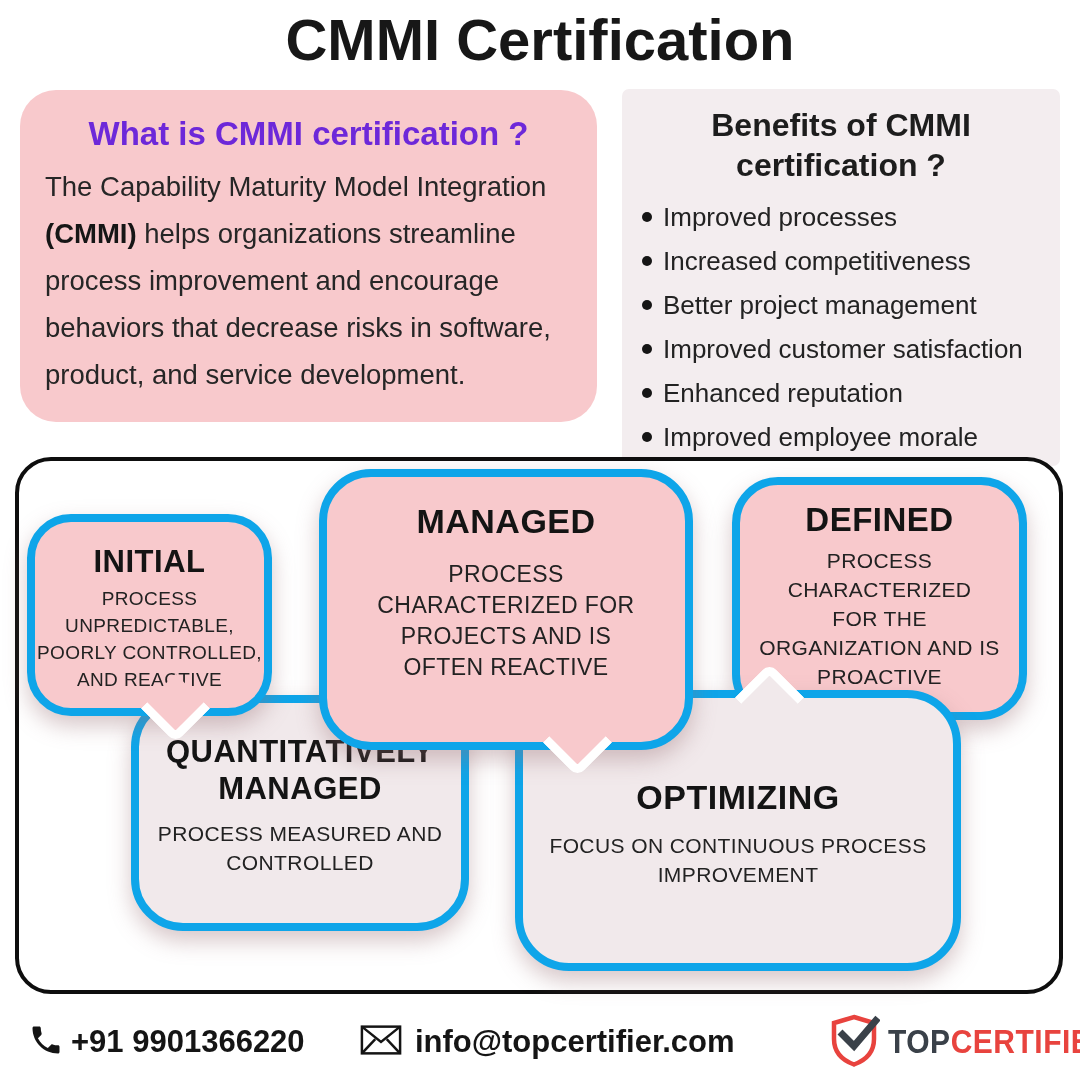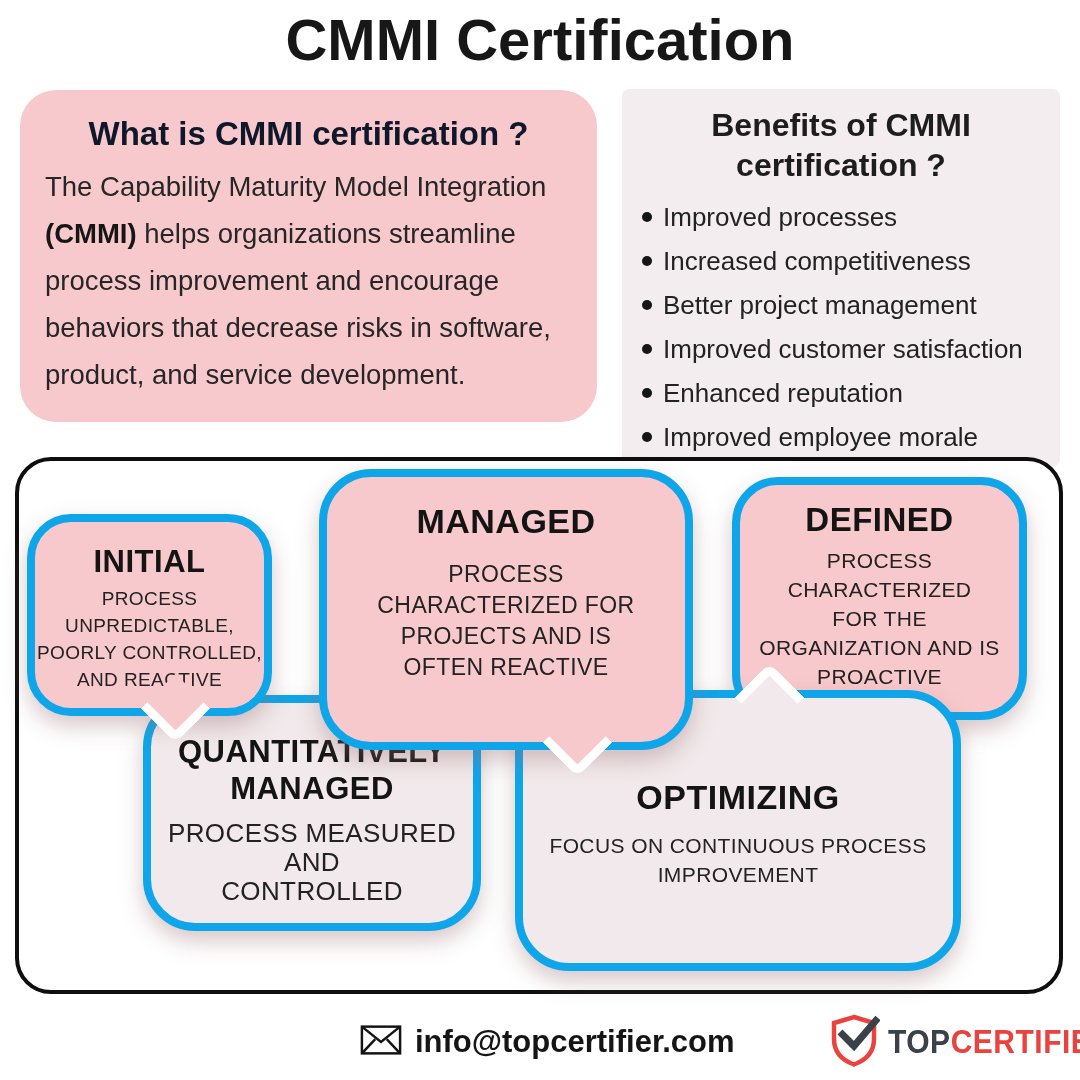--- a/index.html
+++ b/index.html
@@ -13,21 +13,21 @@
     position:absolute;top:6px;left:0;width:100%;margin:0;
     text-align:center;font-size:58px;font-weight:700;letter-spacing:0px;color:#171717;
   }
   
   .what-box{
     position:absolute;left:20px;top:90px;width:577px;height:332px;
     background:#f8c9cc;border-radius:36px;box-sizing:border-box;
   }
   .what-box h2{
     margin:25px 10px 10px;text-align:center;
-    font-size:33px;font-weight:700;color:#0f172a;
+    font-size:33px;font-weight:700;color:#6d28d9;
   }
   .what-box p{
     margin:8px 0 0;padding:0 25px;font-size:27.5px;line-height:47px;color:#262626;
   }
   .what-box p strong{font-weight:700;color:#161616;}
   
   .benefits-box{
     position:absolute;left:622px;top:89px;width:438px;height:377px;
     background:#f3edef;border-radius:7px;box-sizing:border-box;
   }
@@ -82,23 +82,23 @@
 
   .bubble-managed{left:300px;top:8px;width:374px;height:281px;border-radius:52px;z-index:4;}
   .bubble-managed h3{margin-top:25px;font-size:34px;}
   .bubble-managed .body{margin-top:18px;font-size:23px;line-height:31px;}
   .bubble-managed .tail{left:226px;bottom:-25px;}
 
   .bubble-defined{left:713px;top:16px;width:295px;height:243px;border-radius:46px;z-index:2;}
   .bubble-defined h3{margin-top:16px;font-size:33px;}
   .bubble-defined .body{margin-top:7px;font-size:21px;line-height:29px;}
 
-  .bubble-qm{left:124px;top:234px;width:338px;height:236px;border-radius:52px;z-index:3;}
+  .bubble-qm{left:112px;top:234px;width:338px;height:236px;border-radius:52px;z-index:3;}
   .bubble-qm h3{margin:30px 14px 0;font-size:31px;line-height:37px;}
-  .bubble-qm .body{margin-top:12px;font-size:26px;line-height:29px;}
+  .bubble-qm .body{margin-top:12px;font-size:21px;line-height:29px;}
 
   .bubble-optimizing{left:496px;top:229px;width:446px;height:281px;border-radius:54px;z-index:3;}
   .bubble-optimizing h3{margin-top:80px;font-size:34px;}
   .bubble-optimizing .body{margin-top:14px;font-size:21px;line-height:29px;}
   .bubble-optimizing .tail{left:222px;top:-25px;}
 
   
   .footer-phone{
     position:absolute;left:28px;top:1014px;height:56px;
     display:flex;align-items:center;gap:7px;
@@ -187,20 +187,28 @@
       <div class="tail tail-up"></div>
       <h3>OPTIMIZING</h3>
       <div class="body">
         <div>FOCUS ON CONTINUOUS PROCESS</div>
         <div>IMPROVEMENT</div>
       </div>
     </div>
 
   </section>
 
+  <div class="footer-phone">
+    <span>
+      <svg width="36" height="36" viewBox="0 0 24 24">
+          <path fill="#141414" d="M6.62 10.79c1.44 2.83 3.76 5.14 6.59 6.59l2.2-2.2c.27-.27.67-.36 1.02-.24 1.12.37 2.33.57 3.57.57.55 0 1 .45 1 1V20c0 .55-.45 1-1 1-9.39 0-17-7.61-17-17 0-.55.45-1 1-1h3.5c.55 0 1 .45 1 1 0 1.25.2 2.45.57 3.57.11.35.03.74-.25 1.02l-2.2 2.2z"></path>
+        </svg>
+    </span>
+    <span class="contact-text">+91 9901366220</span>
+  </div>
 
   <div class="footer-email">
     <span>
       <svg width="42" height="32" viewBox="0 0 44 32" fill="none" stroke="#141414" stroke-width="2.6">
         <rect x="2" y="2" width="40" height="28"></rect>
         <path d="M2 2 L22 18 L42 2"></path>
         <path d="M2 30 L16 15"></path>
         <path d="M42 30 L28 15"></path>
       </svg>
     </span>

